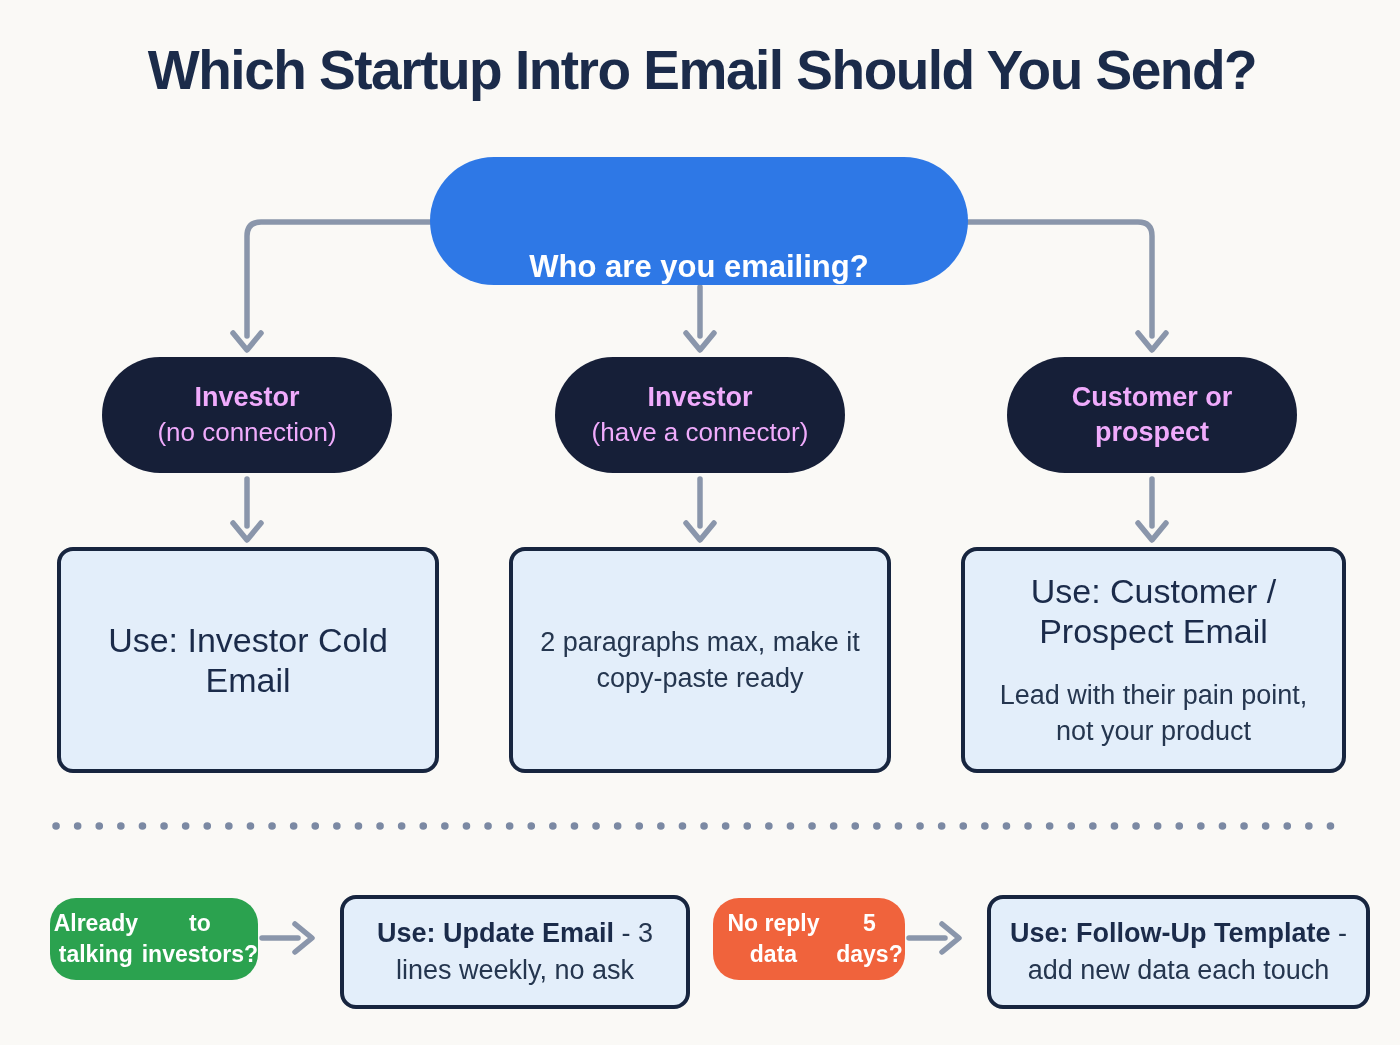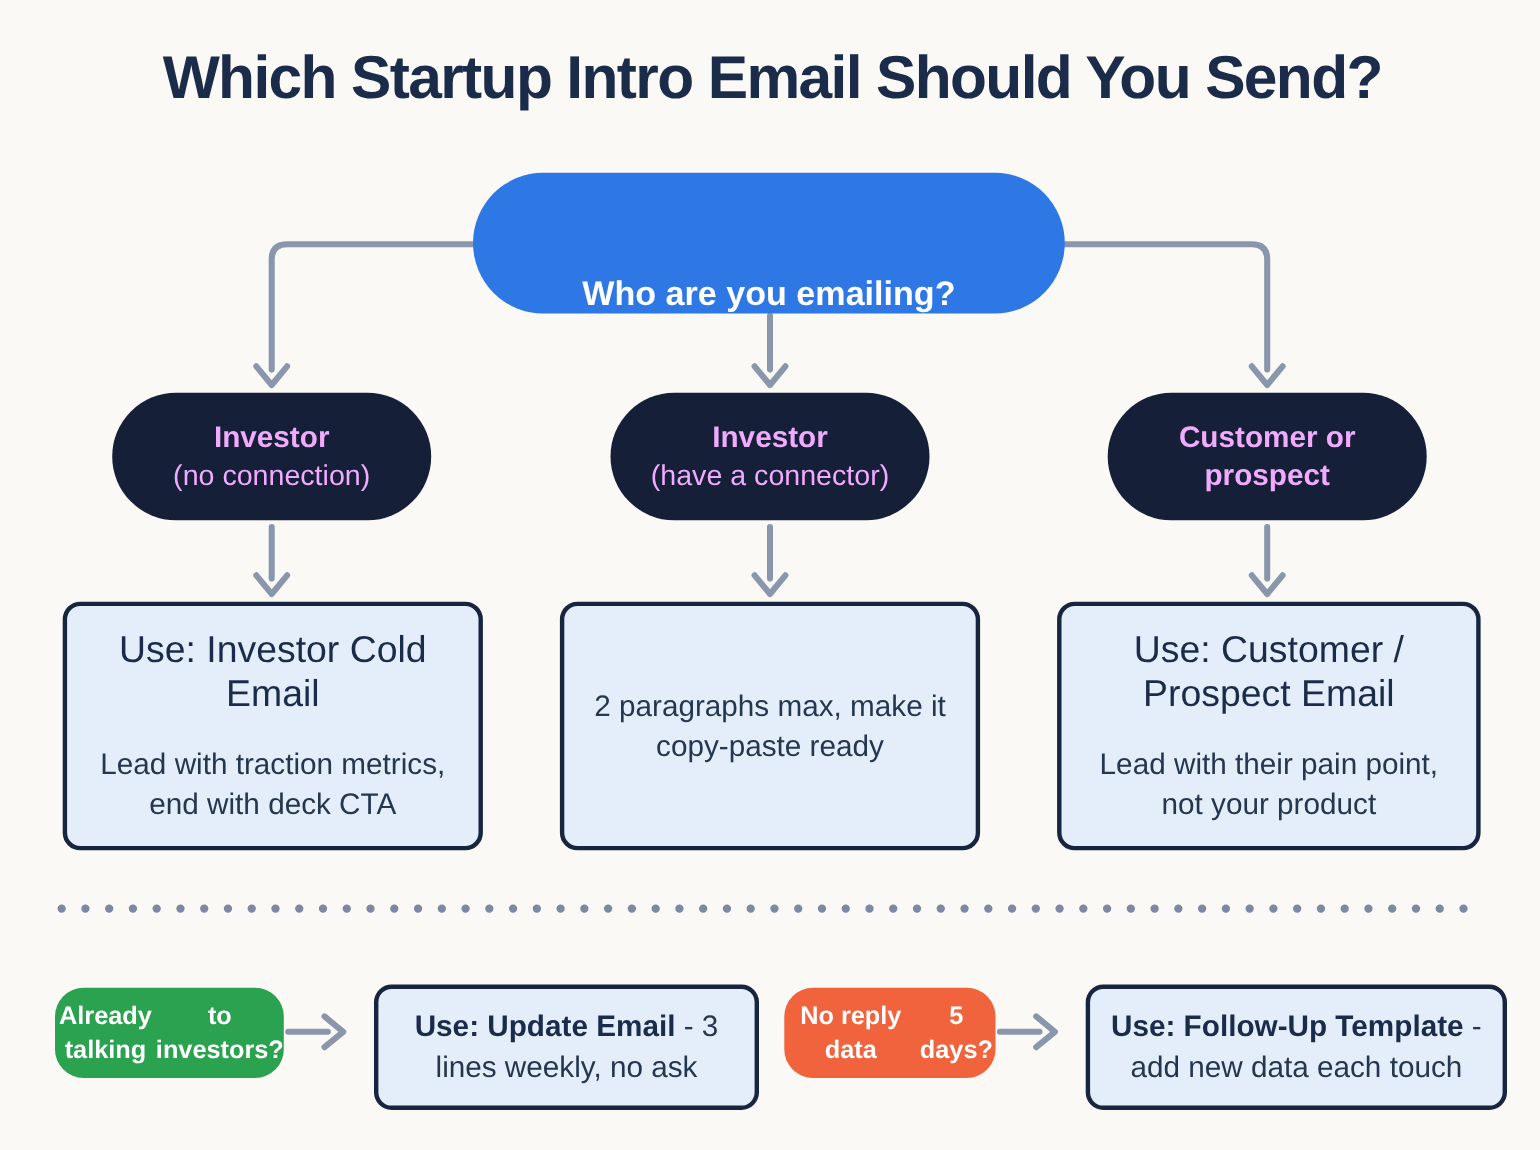--- a/index.html
+++ b/index.html
@@ -94,21 +94,20 @@
     <span class="b">Investor</span>
     <span>(have a connector)</span>
   </div>
   <div class="node allbold" id="node3">
     <span>Customer or</span>
     <span>prospect</span>
   </div>
 
   <div class="result" id="res1">
     <div class="rt">Use: Investor Cold Email</div>
-    <div class="rb">Lead with traction metrics, end with deck CTA</div>
   </div>
   <div class="result" id="res2">
     <div class="rb">2 paragraphs max, make it copy-paste ready</div>
   </div>
   <div class="result" id="res3">
     <div class="rt">Use: Customer / Prospect Email</div>
     <div class="rb">Lead with their pain point, not your product</div>
   </div>
 
   <div class="trigger" id="trig1">

